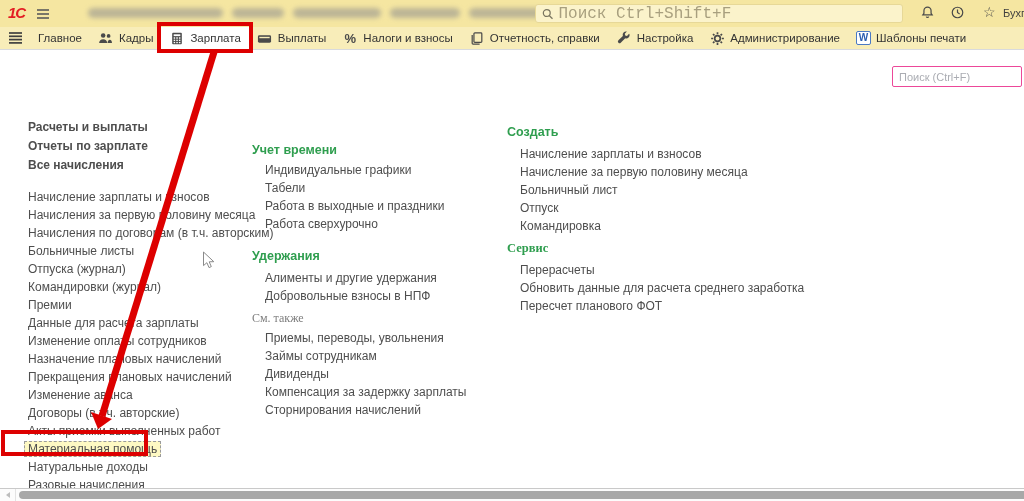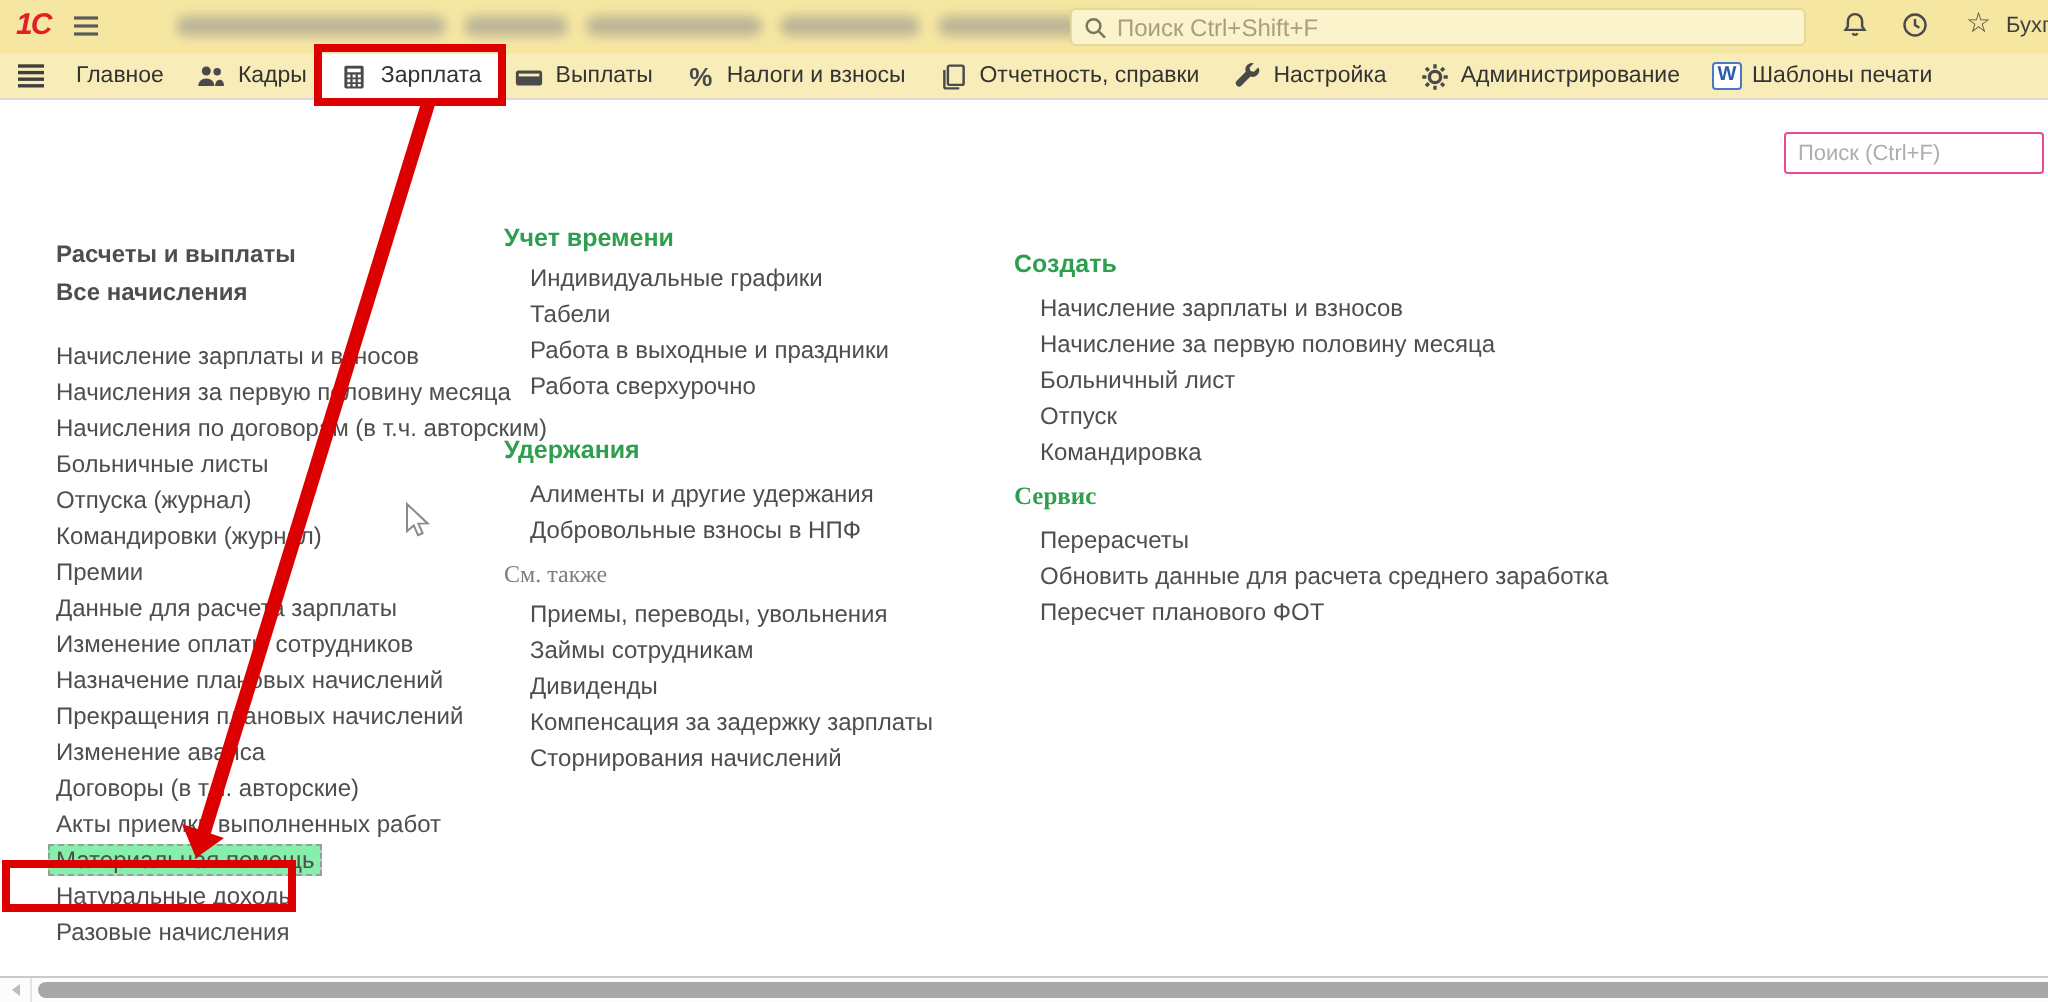--- a/index.html
+++ b/index.html
@@ -24,21 +24,21 @@
   .redacted { position:absolute; left:88px; top:8px; width:545px; height:11px;
     display:flex; gap:9px; filter: blur(2.6px); opacity:.55; }
   .redacted i { display:block; height:10px; border-radius:5px; background:#8d8d8d; }
   .top-search {
     position:absolute; left:535px; top:4px; width:368px; height:19px;
     background:#fbf3cb; border:1px solid #e7d897; border-radius:3px;
     display:flex; align-items:center; padding:0 6px; gap:5px;
   }
   .top-search input {
     border:none; outline:none; background:transparent; width:100%;
-    font-size:12px; color:#6d6a58; font-family:Liberation Sans, sans-serif;
+    font-size:16px; color:#6d6a58; font-family:Liberation Mono, monospace;
   }
   .top-search input::placeholder { color:#a89f7e; }
   .tb-ico { position:absolute; top:5px; }
   .star-glyph { font-family:"DejaVu Sans", sans-serif; font-size:14px; color:#4a4a4a; line-height:16px;}
   .user-label { position:absolute; left:1003px; top:7px; font-size:11px; color:#3f3f3f; white-space:nowrap; }
 
   
   .tabbar {
     position:absolute; left:0; top:27px; width:1024px; height:23px;
     background:#f8edb9; border-bottom:1px solid #d8dade;
@@ -71,28 +71,28 @@
   }
   .panel-search::placeholder { color:#abadb3; }
   .col { position:absolute; }
   .item { display:block; height:18px; line-height:18px; font-size:12px; color:#4e4e4e;
           white-space:nowrap; text-decoration:none; cursor:pointer; }
   .item a { color:#4e4e4e; text-decoration:none; cursor:pointer; }
   .featured { height:19px; line-height:19px; font-weight:bold; color:#333; }
   .mhead { height:18px; line-height:18px; font-size:12.5px; font-weight:bold; color:#2f9e4f; white-space:nowrap; cursor:pointer;}
   .mhead.gray { font-weight:normal; font-size:12px; color:#7d7d7d; }
   .indent { padding-left:13px; }
-  .focus-link { border:1px dashed #9b9b9b; padding:0 3px; margin-left:-4px; background:#86efac; }
+  .focus-link { border:1px dashed #9b9b9b; padding:0 3px; margin-left:-4px; background:#fef9c3; }
 
   
   .col1 { left:28px; top:67px; }
   .col1 .list { margin-top:13px; }
   .col2 { left:252px; top:59px; }
   .col3 { left:507px; top:72px; }
-  .mt31 { } .mt16 { margin-top:4px;font-family:Liberation Serif, serif; } .mt14 { margin-top:14px; }
+  .mt31 { margin-top:31px; } .mt16 { margin-top:4px;font-family:Liberation Serif, serif; } .mt14 { margin-top:14px; }
   .mt4 { margin-top:4px; } .mt2 { margin-top:2px; }
 
   
   .annot-item-box {
     position:absolute; left:1px; top:430px; width:147px; height:26px;
     border:4px solid #dd0000; z-index:30; pointer-events:none;
   }
   .annot-arrow { position:absolute; left:0; top:0; width:1024px; height:501px; z-index:29; pointer-events:none; }
   .cursor { position:absolute; left:202px; top:251px; z-index:40; pointer-events:none; }
 
@@ -255,20 +255,21 @@
       <span class="wbadge">W</span>
       <span>Шаблоны печати</span>
     </div>
   </nav>
 
   <main class="panel">
     <input class="panel-search" placeholder="Поиск (Ctrl+F)" style="">
 
     <div class="col col1">
       <div class="item featured"><a>Расчеты и выплаты</a></div>
+      <div class="item featured"><a>Отчеты по зарплате</a></div>
       <div class="item featured"><a>Все начисления</a></div>
       <div class="list">
         <div class="item"><a>Начисление зарплаты и взносов</a></div>
         <div class="item"><a>Начисления за первую половину месяца</a></div>
         <div class="item"><a>Начисления по договорам (в т.ч. авторским)</a></div>
         <div class="item"><a>Больничные листы</a></div>
         <div class="item"><a>Отпуска (журнал)</a></div>
         <div class="item"><a>Командировки (журнал)</a></div>
         <div class="item"><a>Премии</a></div>
         <div class="item"><a>Данные для расчета зарплаты</a></div>

